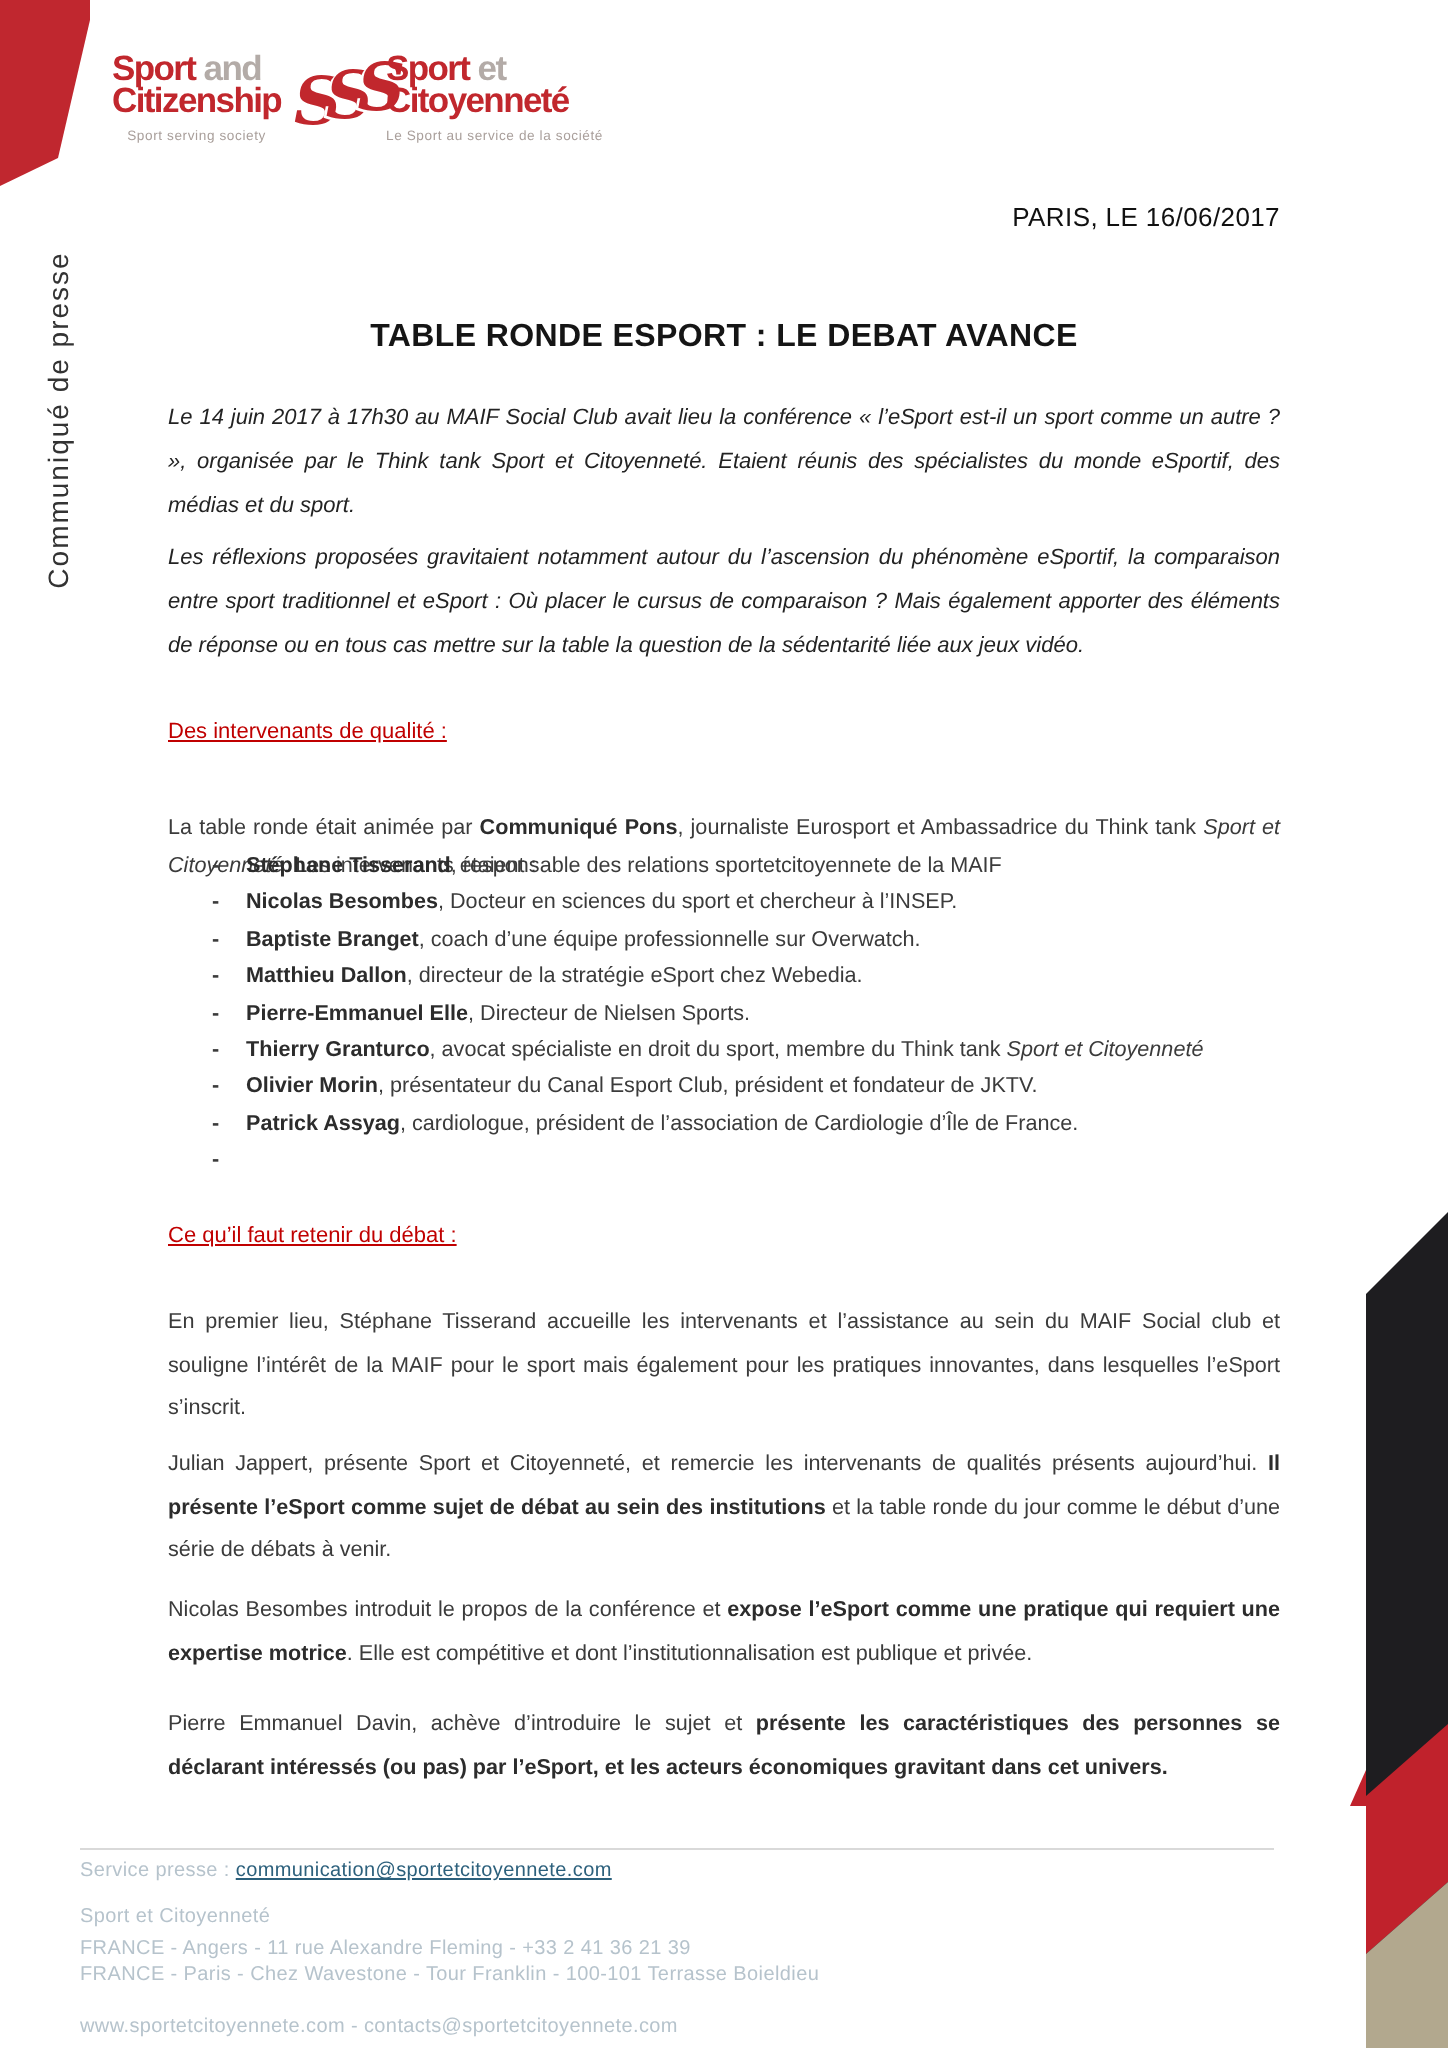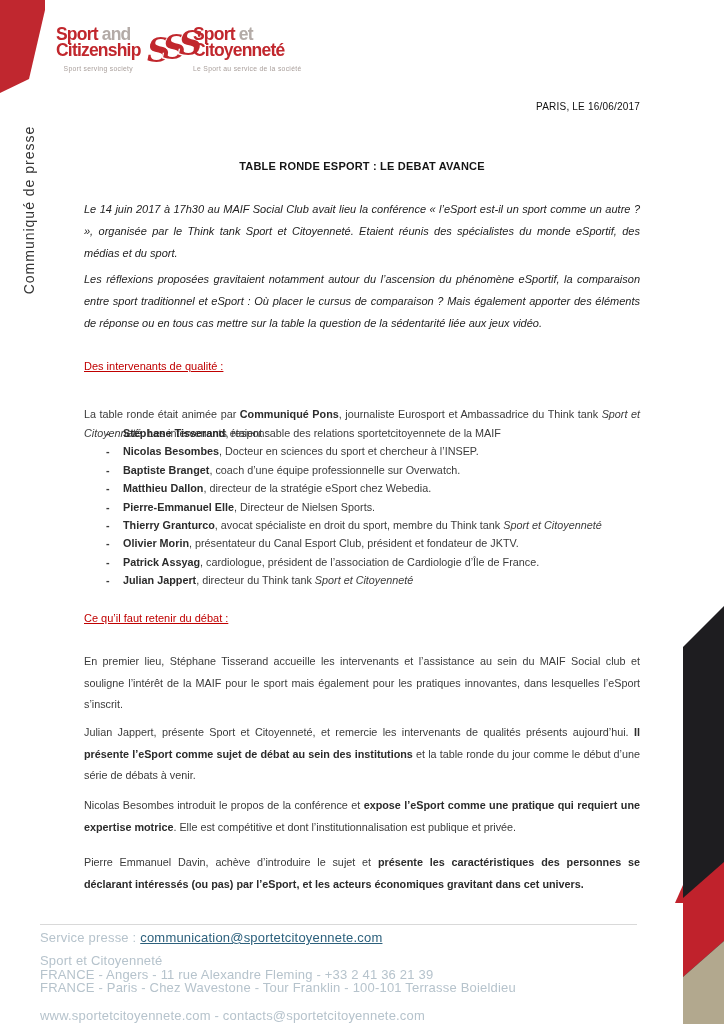--- a/index.html
+++ b/index.html
@@ -22,44 +22,44 @@
     position:relative;display:inline-block;margin-left:-8px;text-shadow:-1.5px 1px 0 #ffffff;}
   .sss span:nth-child(1){top:7px;margin-left:0;}
   .sss span:nth-child(2){top:3.5px;}
   .sss span:nth-child(3){top:0;}
 
   
   .side-label{position:absolute;left:-61px;top:202px;width:180px;text-align:center;
     font-size:14px;letter-spacing:1px;color:#333;transform:rotate(-90deg);}
 
   
-  .dateline{position:absolute;right:84px;top:101px;font-size:10px;color:#111;letter-spacing:0.2px;}
+  .dateline{position:absolute;right:84px;top:101px;font-size:13px;color:#111;letter-spacing:0.2px;}
   .doc-title{position:absolute;left:84px;top:160px;width:556px;text-align:center;
-    font-size:11px;font-weight:bold;color:#151515;letter-spacing:0.2px;}
+    font-size:16px;font-weight:bold;color:#151515;letter-spacing:0.2px;}
 
   
   .col{position:absolute;left:84px;width:556px;text-align:justify;}
   .intro{font-weight:normal;font-style:italic;font-size:11px;line-height:21.8px;color:#232323;}
   #p1{top:188px;} #p2{top:258px;}
   .red-heading{position:absolute;left:84px;font-size:11px;color:#c00000;text-decoration:underline;}
   #h1{top:360px;} #h2{top:612px;}
   .body-p{font-size:10.8px;line-height:21.8px;color:#3b3b3b;}
   #lead{top:394px;line-height:19.5px;}
   #d1{top:640px;} #d2{top:711px;} #d3{top:784px;} #d4{top:841px;}
   .body-p b{color:#2c2c2c;}
 
   
   #list{position:absolute;left:106px;top:424px;width:534px;font-size:10.8px;color:#3b3b3b;}
   .li{display:flex;line-height:18.4px;}
   .li .dash{width:17px;font-weight:bold;flex:0 0 17px;}
   .li b{color:#2c2c2c;}
 
   
   .footer-rule{position:absolute;left:40px;top:924px;width:597px;border-top:1px solid #d9d9d9;}
-  .ft{position:absolute;left:40px;font-size:13px;color:#b6c3cc;letter-spacing:0.2px;}
+  .ft{position:absolute;left:40px;font-size:10px;color:#b6c3cc;letter-spacing:0.2px;}
   #ft-service{top:930px;}
   #ft-service a{color:#2c607c;text-decoration:underline;}
   #ft-org{top:953px;}
   #ft-addr{top:969px;line-height:12.5px;}
   #ft-web{top:1008px;}
 
   
   .deco{position:absolute;left:0;top:0;width:724px;height:1024px;pointer-events:none;}
 </style>
 </head>
@@ -125,21 +125,20 @@
     <div class="li">
         <span class="dash">-</span>
         <span><b>Olivier Morin</b><span>, présentateur du Canal Esport Club, président et fondateur de JKTV.</span></span>
       </div>
     <div class="li">
         <span class="dash">-</span>
         <span><b>Patrick Assyag</b><span>, cardiologue, président de l’association de Cardiologie d’Île de France.</span></span>
       </div>
     <div class="li">
         <span class="dash">-</span>
-        <span><b>Julian Jappert</b><span>, directeur du Think tank </span><i>Sport et Citoyenneté</i></span>
       </div>
   </div>
 
   <div class="red-heading" id="h2">Ce qu’il faut retenir du débat :</div>
 
   <p class="col body-p" id="d1">En premier lieu, Stéphane Tisserand accueille les intervenants et l’assistance au sein du MAIF Social club et souligne l’intérêt de la MAIF pour le sport mais également pour les pratiques innovantes, dans lesquelles l’eSport s’inscrit.</p>
   <p class="col body-p" id="d2"><span>Julian Jappert, présente Sport et Citoyenneté, et remercie les intervenants de qualités présents aujourd’hui. </span><b>Il présente l’eSport comme sujet de débat au sein des institutions</b><span> et la table ronde du jour comme le début d’une série de débats à venir.</span></p>
   <p class="col body-p" id="d3"><span>Nicolas Besombes introduit le propos de la conférence et </span><b>expose l’eSport comme une pratique qui requiert une expertise motrice</b><span>. Elle est compétitive et dont l’institutionnalisation est publique et privée.</span></p>
   <p class="col body-p" id="d4"><span>Pierre Emmanuel Davin, achève d’introduire le sujet et </span><b>présente les caractéristiques des personnes se déclarant intéressés (ou pas) par l’eSport, et les acteurs économiques gravitant dans cet univers.</b></p>
 

